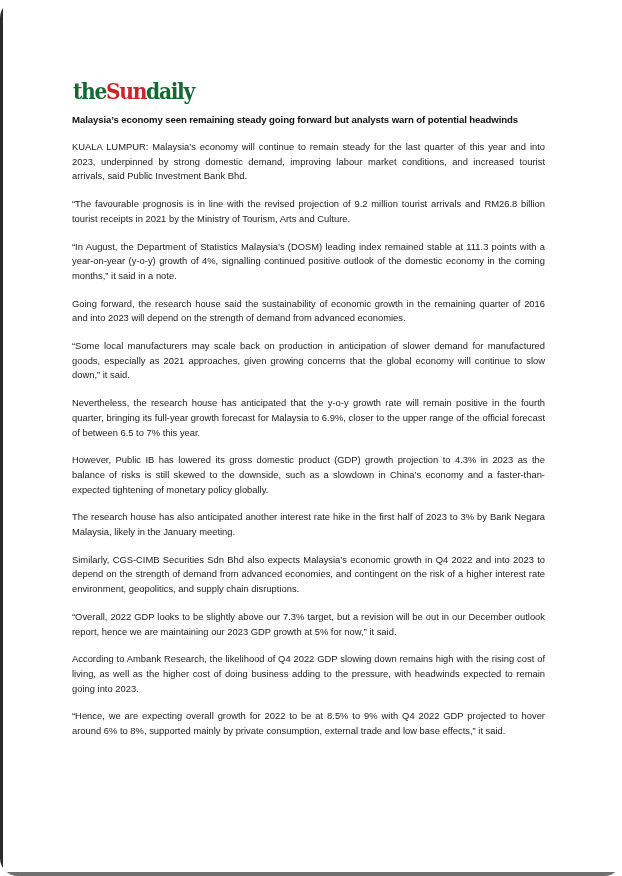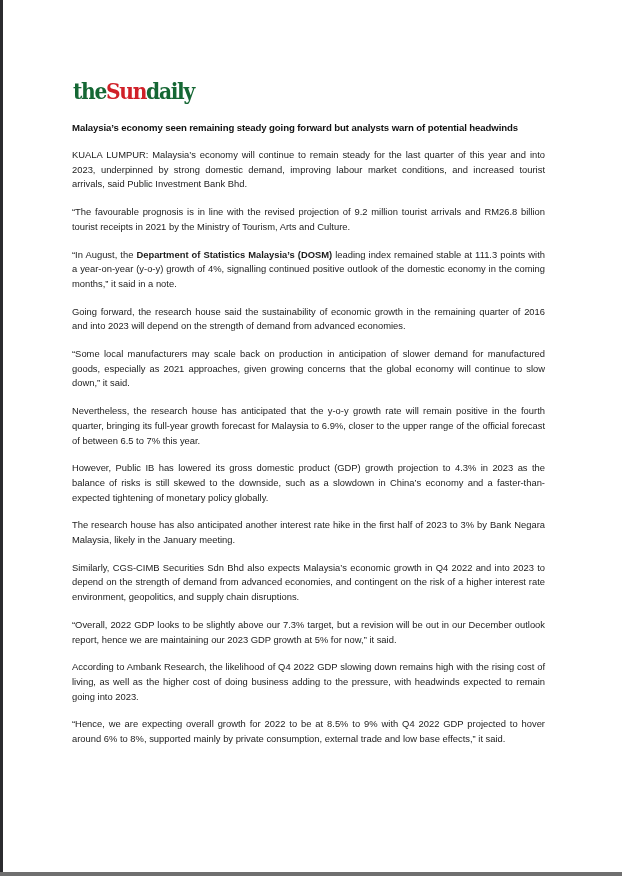--- a/index.html
+++ b/index.html
@@ -3,20 +3,21 @@
 <meta charset="utf-8">
 <style>
   html, body { margin: 0; padding: 0; background: #ffffff; }
   .page {
     position: relative;
     width: 622px;
     height: 876px;
     background: #ffffff;
     overflow: hidden;
     font-family: "Liberation Sans", sans-serif;
+    border-radius: 18px;
   }
   .left-border {
     position: absolute;
     left: 0; top: 0;
     width: 3px; height: 876px;
     background: #2b2b2e;
   }
   .bottom-border {
     position: absolute;
     left: 0; bottom: 0;
@@ -32,39 +33,39 @@
     letter-spacing: -1.5px;
     transform: scaleX(0.88);
     transform-origin: left top;
     white-space: nowrap;
     line-height: 30px;
   }
   .logo .green { color: #156734; }
   .logo .red   { color: #d02028; }
   .content {
     position: absolute;
-    left: 72px; top: 121px;
+    left: 72px; top: 113px;
     width: 489px;
     color: #1c1c1c;
   }
   .headline {
     margin: 0 0 14px 0;
     font-size: 9.6px;
     font-weight: 700;
     line-height: 13px;
     letter-spacing: -0.1px;
     color: #111111;
   }
   .para {
     margin: 0 16px 13px 0;
     font-size: 9.4px;
     line-height: 14.7px;
     text-align: justify;
   }
-  .para .bold { font-weight: 700; }
+  .para .bold { font-weight: 400; }
 </style>
 </head>
 <body>
 
 <div class="page">
   <div class="left-border"></div>
   <div class="bottom-border"></div>
 
   <div class="logo">
     <span class="green">the</span><span class="red">Sun</span><span class="green">daily</span>

